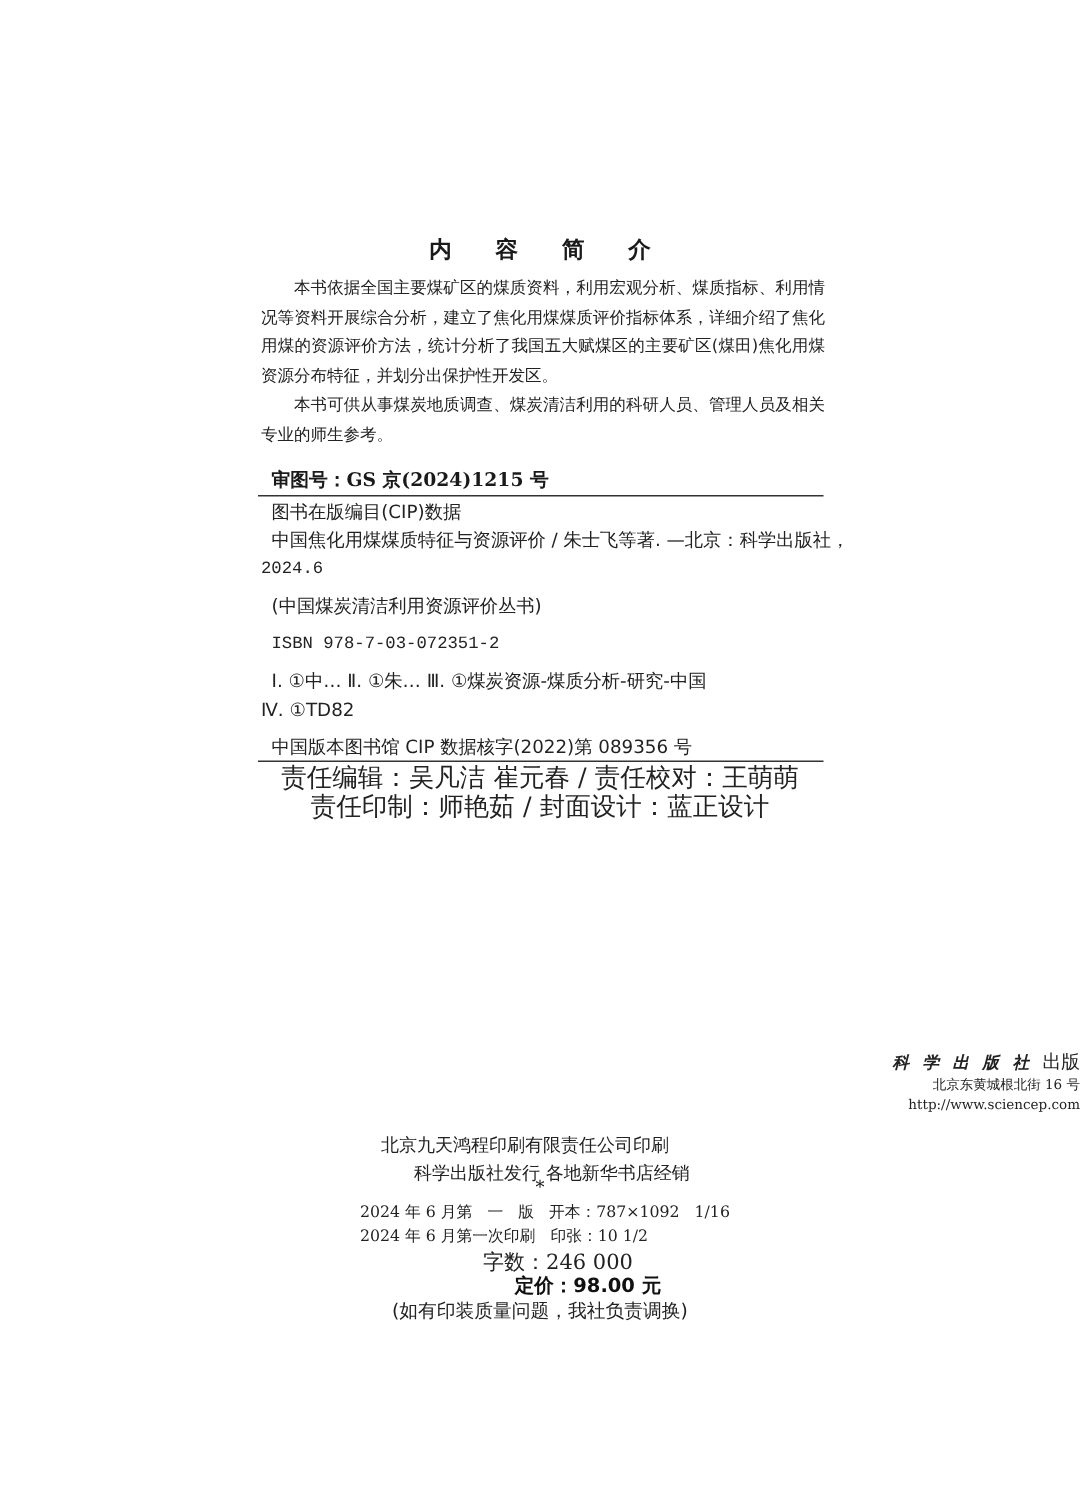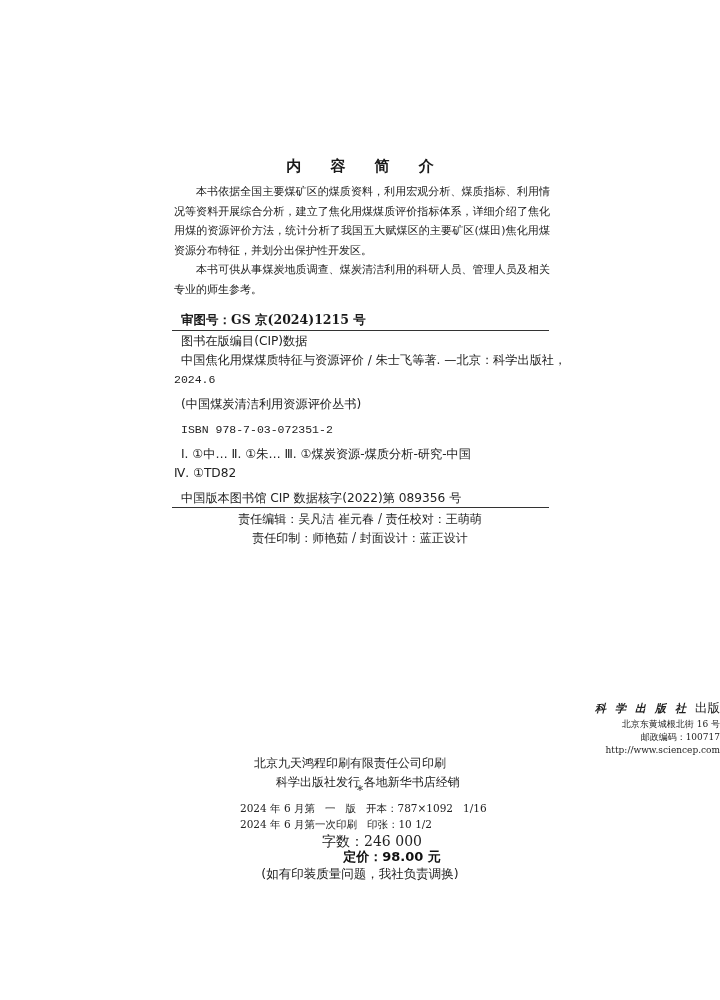--- a/index.html
+++ b/index.html
@@ -52,21 +52,21 @@
       line-height: 19px;
     }
     .cip .heading { padding-left: 7px; }
     .cip .indent { padding-left: 7px; }
     .cip .line { white-space: nowrap; }
     .cip .gap { margin-top: 6px; }
     .cip .serifnum { font-family: Liberation Mono, monospace; font-size: 11.5px; }
     .credits {
       left: 0; width: 720px;
       text-align: center;
-      font-size: 12px;
+      font-size: 17px;
       font-family: "DejaVu Serif", serif;
       color: #222;
       line-height: 19px;
     }
     .publisher {
       left: 0; width: 720px; top: 698px;
       text-align: right;
       font-family: "DejaVu Serif", serif;
       color: #222;
     }
@@ -148,21 +148,20 @@
 <div class="abs credits" style="top:510px;">
   <div>责任编辑：吴凡洁   崔元春 / 责任校对：王萌萌</div>
   <div>责任印制：师艳茹 / 封面设计：蓝正设计</div>
 </div>
 
 <div class="abs publisher">
   <div class="pub-name">
     <span class="stylized">科学出版社</span><span>出版</span>
   </div>
   <div class="pub-small">北京东黄城根北街 16 号</div>
-  <div class="pub-small">邮政编码：100717</div>
   <div class="pub-small">http://www.sciencep.com</div>
 </div>
 
 <div class="abs printer">
   <div>北京九天鸿程印刷有限责任公司印刷</div>
   <div class="l2">科学出版社发行   各地新华书店经销</div>
 </div>
 
 <div class="abs asterisk">*</div>
 

